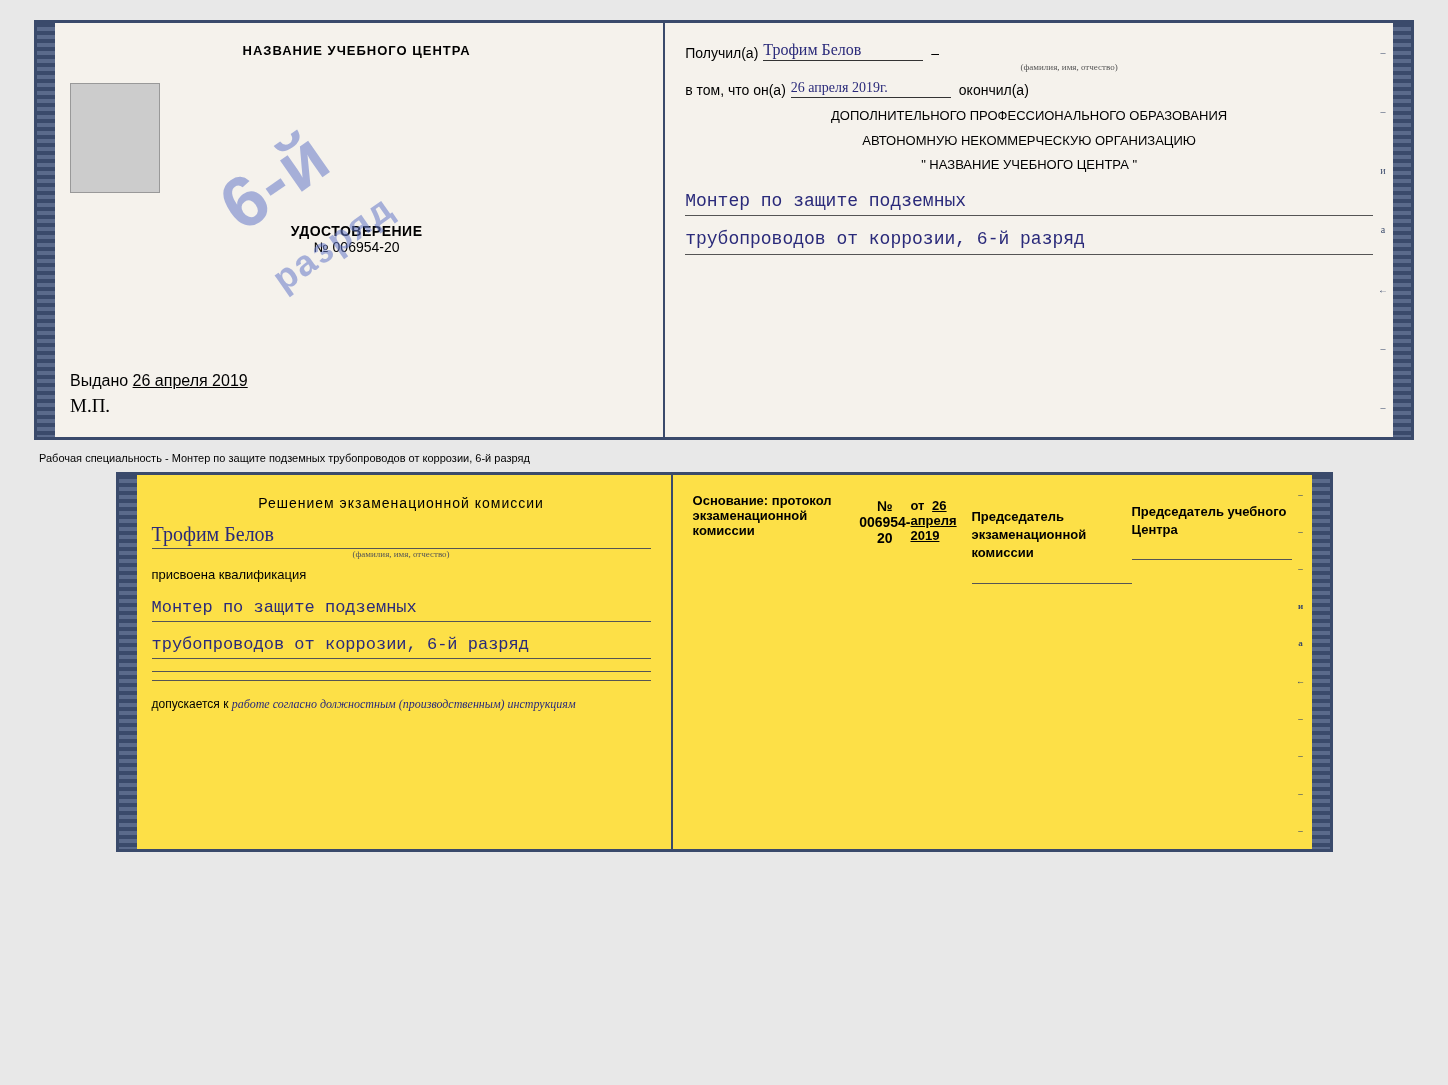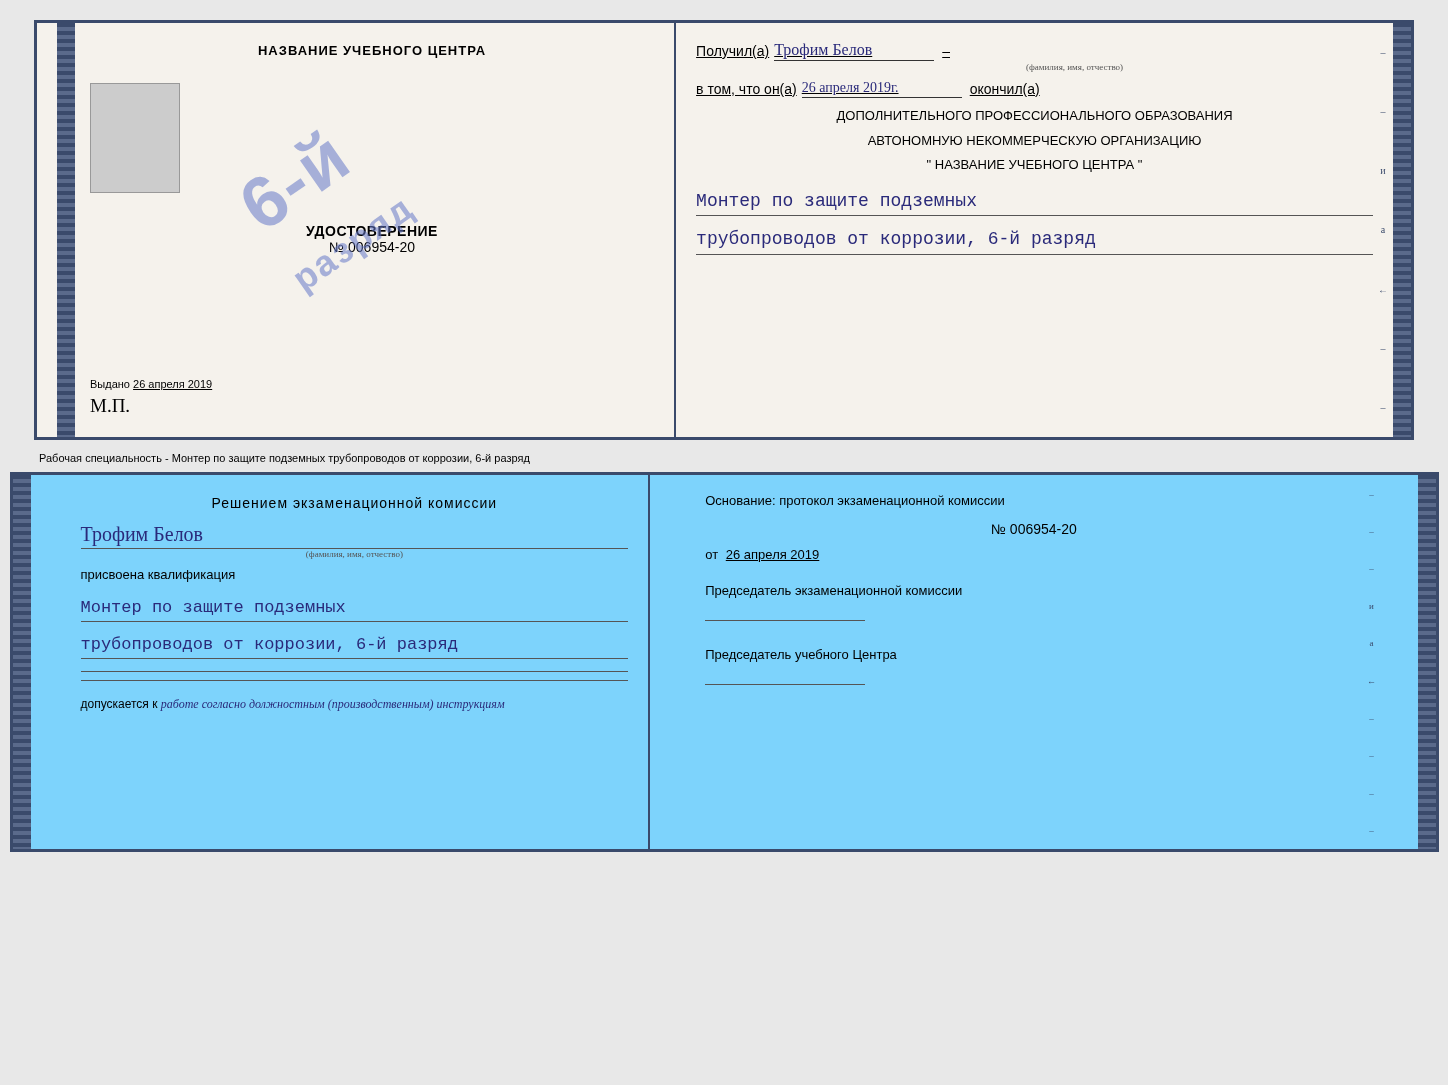--- a/index.html
+++ b/index.html
@@ -16,21 +16,20 @@
 
     
     .cert-top {
       display: flex;
       width: 1380px;
       background: #f5f2ec;
       border: 3px solid #3a4a6b;
       margin-bottom: 12px;
       position: relative;
       min-height: 420px;
-      padding-left: 20px;
     }
 
     
     .spine-left {
       width: 18px;
       background: repeating-linear-gradient(
         to bottom,
         #3a4a6b 0px, #3a4a6b 4px,
         #5a6a8b 4px, #5a6a8b 8px
       );
@@ -124,40 +123,39 @@
       letter-spacing: 2px;
       line-height: 1;
     }
 
     .stamp-text .small-text {
       font-size: 36px;
     }
 
     .issued-date {
       margin-top: auto;
-      font-size: 11px;
+      font-size: 16px;
       align-self: flex-start;
       font-family: Arial, sans-serif;
     }
 
     .mp-label {
       font-size: 19px;
       margin-top: 5px;
       align-self: flex-start;
       font-family: Liberation Serif, serif;
     }
 
     
     .right-row {
       display: flex;
-      align-items: center;
+      align-items: flex-end;
       margin-bottom: 8px;
       font-size: 14px;
       font-family: Arial, sans-serif;
-      text-decoration: underline;
     }
 
     .right-row .label {
       white-space: nowrap;
       margin-right: 5px;
     }
 
     .handwritten {
       font-family: 'Segoe Script', cursive, 'Comic Sans MS';
       color: #2a2a7a;
@@ -225,41 +223,40 @@
       width: 1380px;
       font-size: 11px;
       font-family: Liberation Sans, sans-serif;
       margin-bottom: 8px;
       padding: 0 5px;
     }
 
     
     .cert-bottom {
       display: flex;
-      width: 1429px;
-      background: #7dd3fc;
+      width: 1217px;
+      background: #fde047;
       border: 3px solid #3a4a6b;
       min-height: 380px;
-      gap: 35px;
     }
 
     .cert-bottom-left {
       flex: 1;
       border-right: 2px solid #3a4a6b;
       padding: 20px 20px 15px 15px;
       display: flex;
       flex-direction: column;
     }
 
     .cert-bottom-right {
       flex: 1.2;
       padding: 18px 20px 15px 20px;
       display: flex;
-      flex-direction: column;
       position: relative;
+      font-weight: bold;
     }
 
     .decision-title {
       font-size: 14px;
       font-family: Arial, sans-serif;
       letter-spacing: 1px;
       text-align: center;
       margin-bottom: 12px;
     }
 

